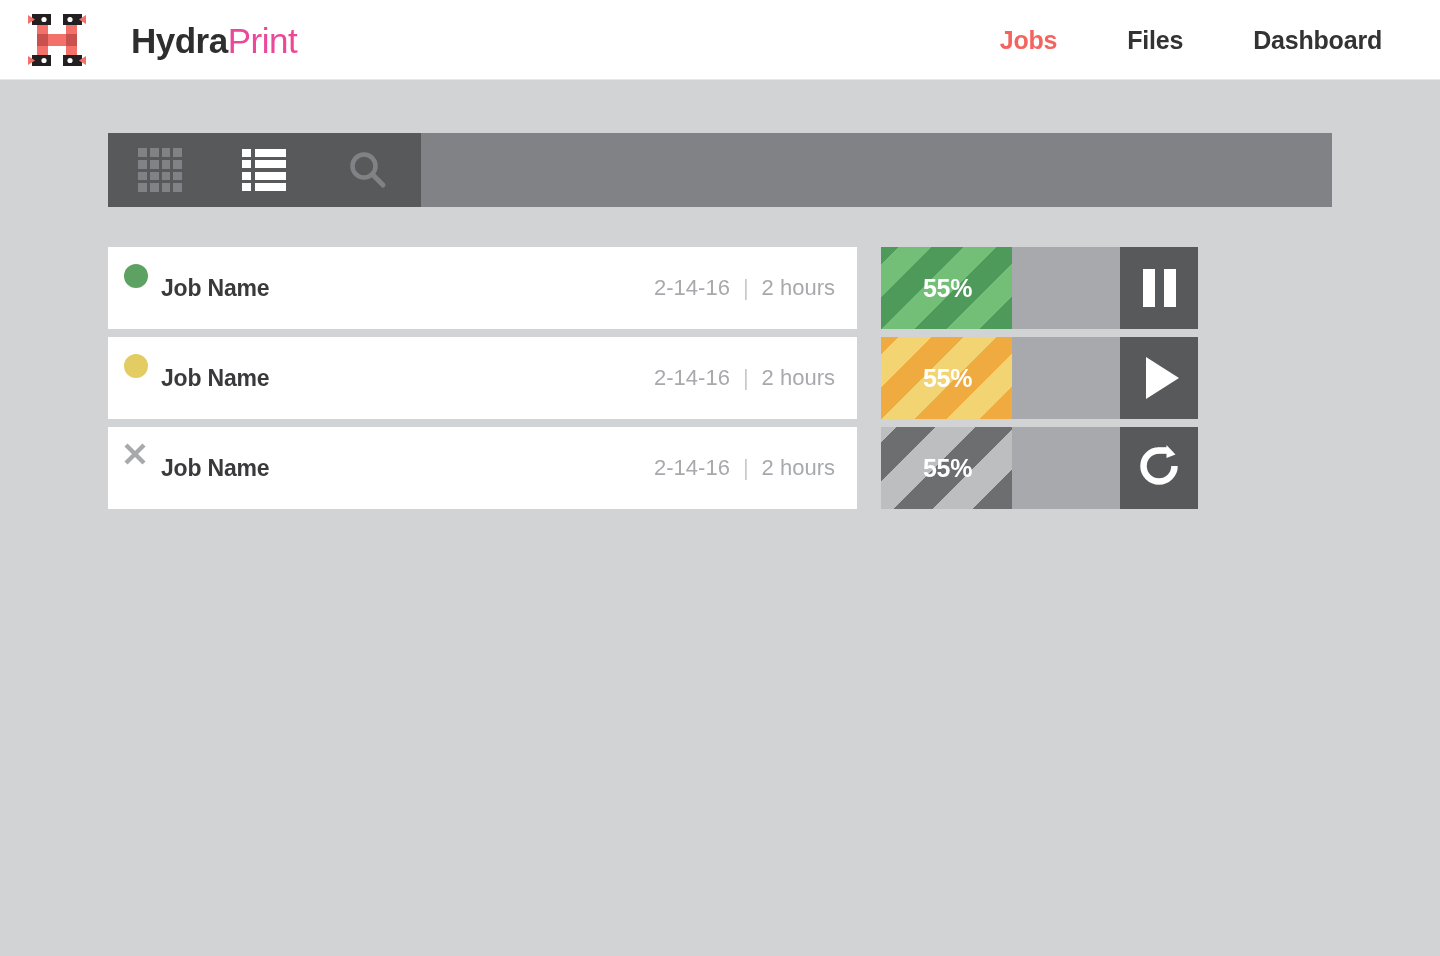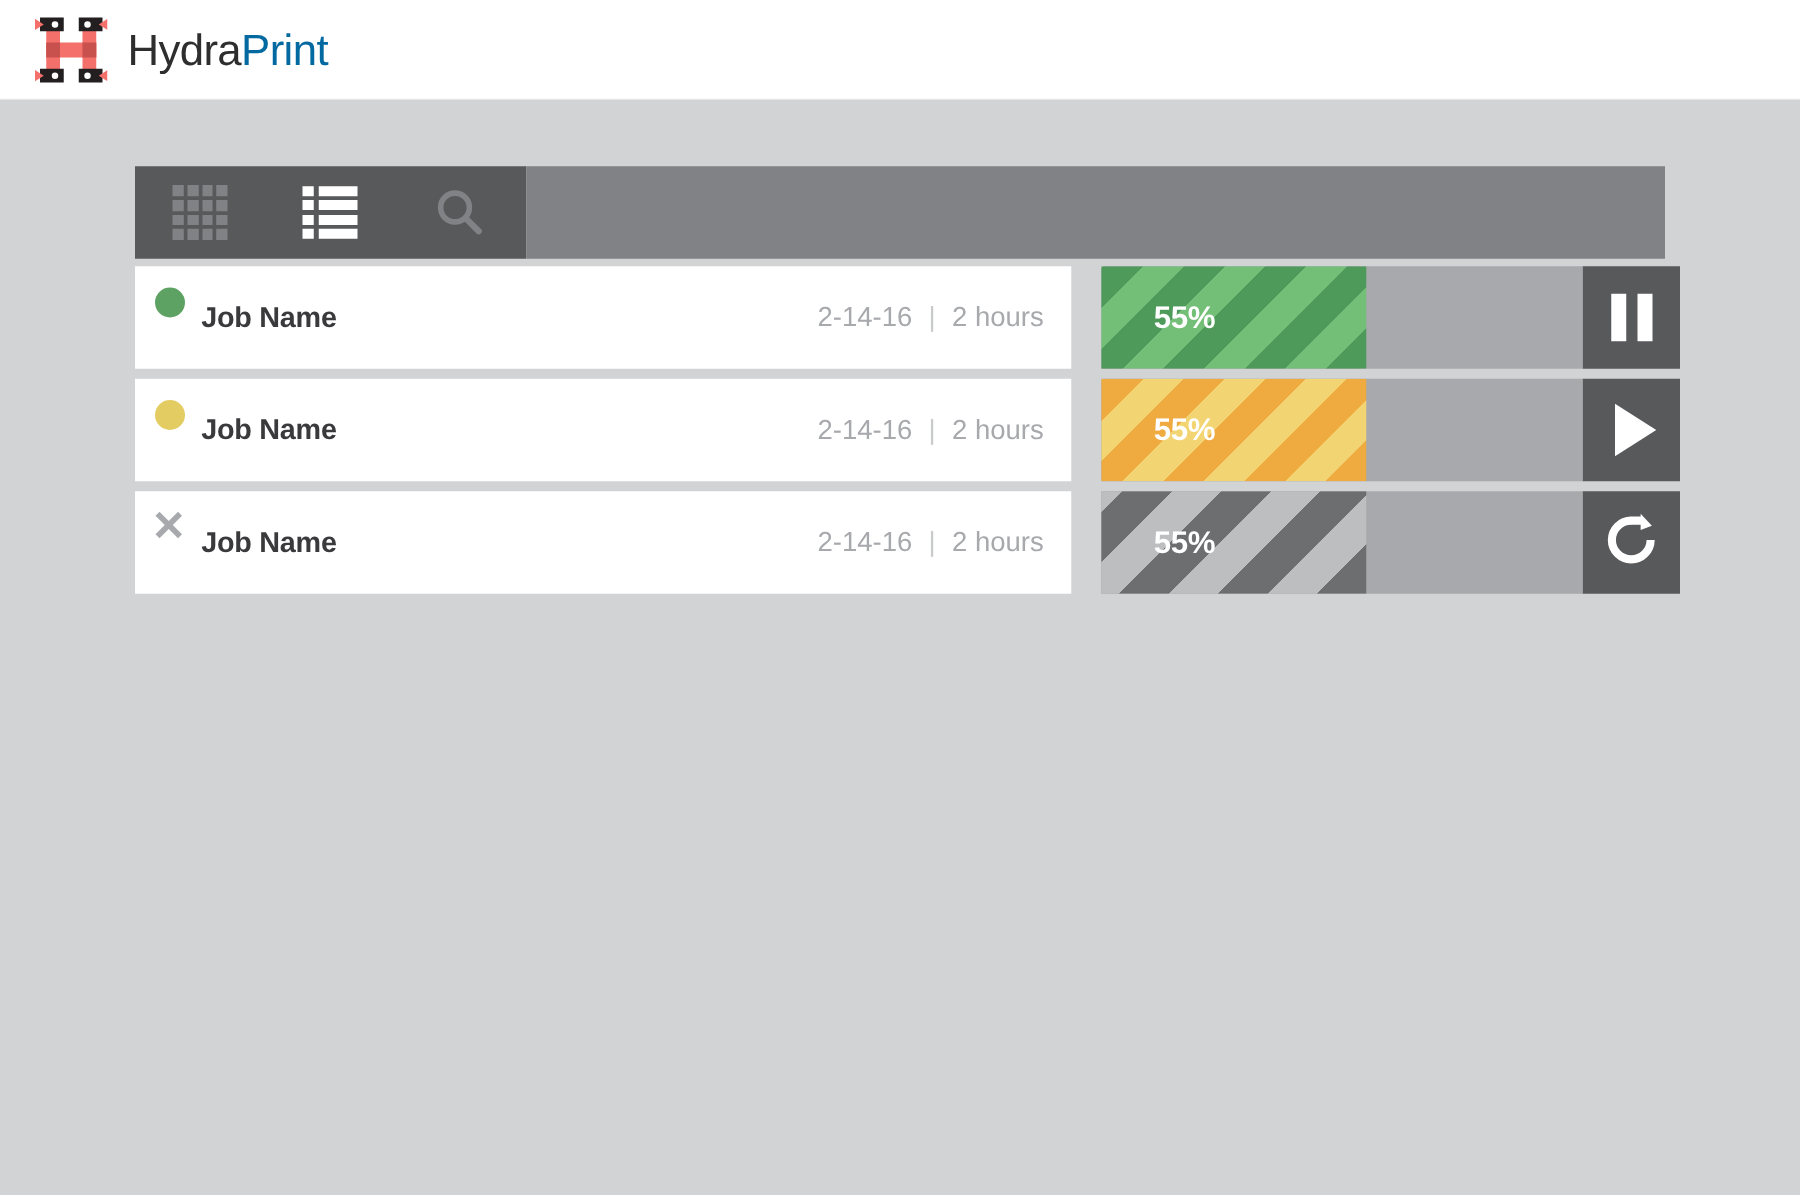--- a/index.html
+++ b/index.html
@@ -43,22 +43,22 @@
     flex: 0 0 auto;
   }
   .logo-mark svg { display: block; }
 
   .brand-text {
     font-size: 35px;
     letter-spacing: -0.5px;
     line-height: 1;
     white-space: nowrap;
   }
-  .brand-text .b-bold { font-weight: 400; color: #2e2e2e; }
-  .brand-text .b-light { font-weight: 300; color: #0369a1; }
+  .brand-text .b-bold { font-weight: 700; color: #2e2e2e; margin-left: 29px; }
+  .brand-text .b-light { font-weight: 300; color: #ec4899; }
 
   .nav {
     position: absolute;
     right: 58px;
     top: 0;
     height: 80px;
     display: flex;
     align-items: center;
     gap: 70px;
   }
@@ -128,22 +128,22 @@
   .list-icon .row .bullet { width: 9px; background: #ffffff; }
   .list-icon .row .bar { flex: 1; background: #ffffff; }
 
   
   .search-icon { width: 42px; height: 42px; }
 
   
   .job-list {
     position: absolute;
     left: 108px;
-    top: 213px;
-    width: 1236px;
+    top: 247px;
+    width: 1090px;
     text-decoration: underline;
   }
 
   .job-row {
     position: relative;
     height: 82px;
     margin-bottom: 8px;
     display: flex;
     align-items: stretch;
   }
@@ -285,20 +285,25 @@
           <polygon points="0,44 7,48.5 0,53"></polygon>
           <polygon points="58,44 51,48.5 58,53"></polygon>
         </g>
       </svg>
     </span>
     <span class="brand-text">
       <span class="b-bold">Hydra</span><span class="b-light">Print</span>
     </span>
   </div>
 
+  <nav class="nav">
+    <span class="nav-item active" style="color: rgb(244, 100, 95);">Jobs</span>
+    <span class="nav-item">Files</span>
+    <span class="nav-item">Dashboard</span>
+  </nav>
 
 </div>
 
 <div class="toolbar">
   <div class="toolbar-icons" style="background: rgb(88, 89, 91);">
 
     <div class="tb-btn">
       <span class="grid-icon">
         <i></i>
           <i></i>

